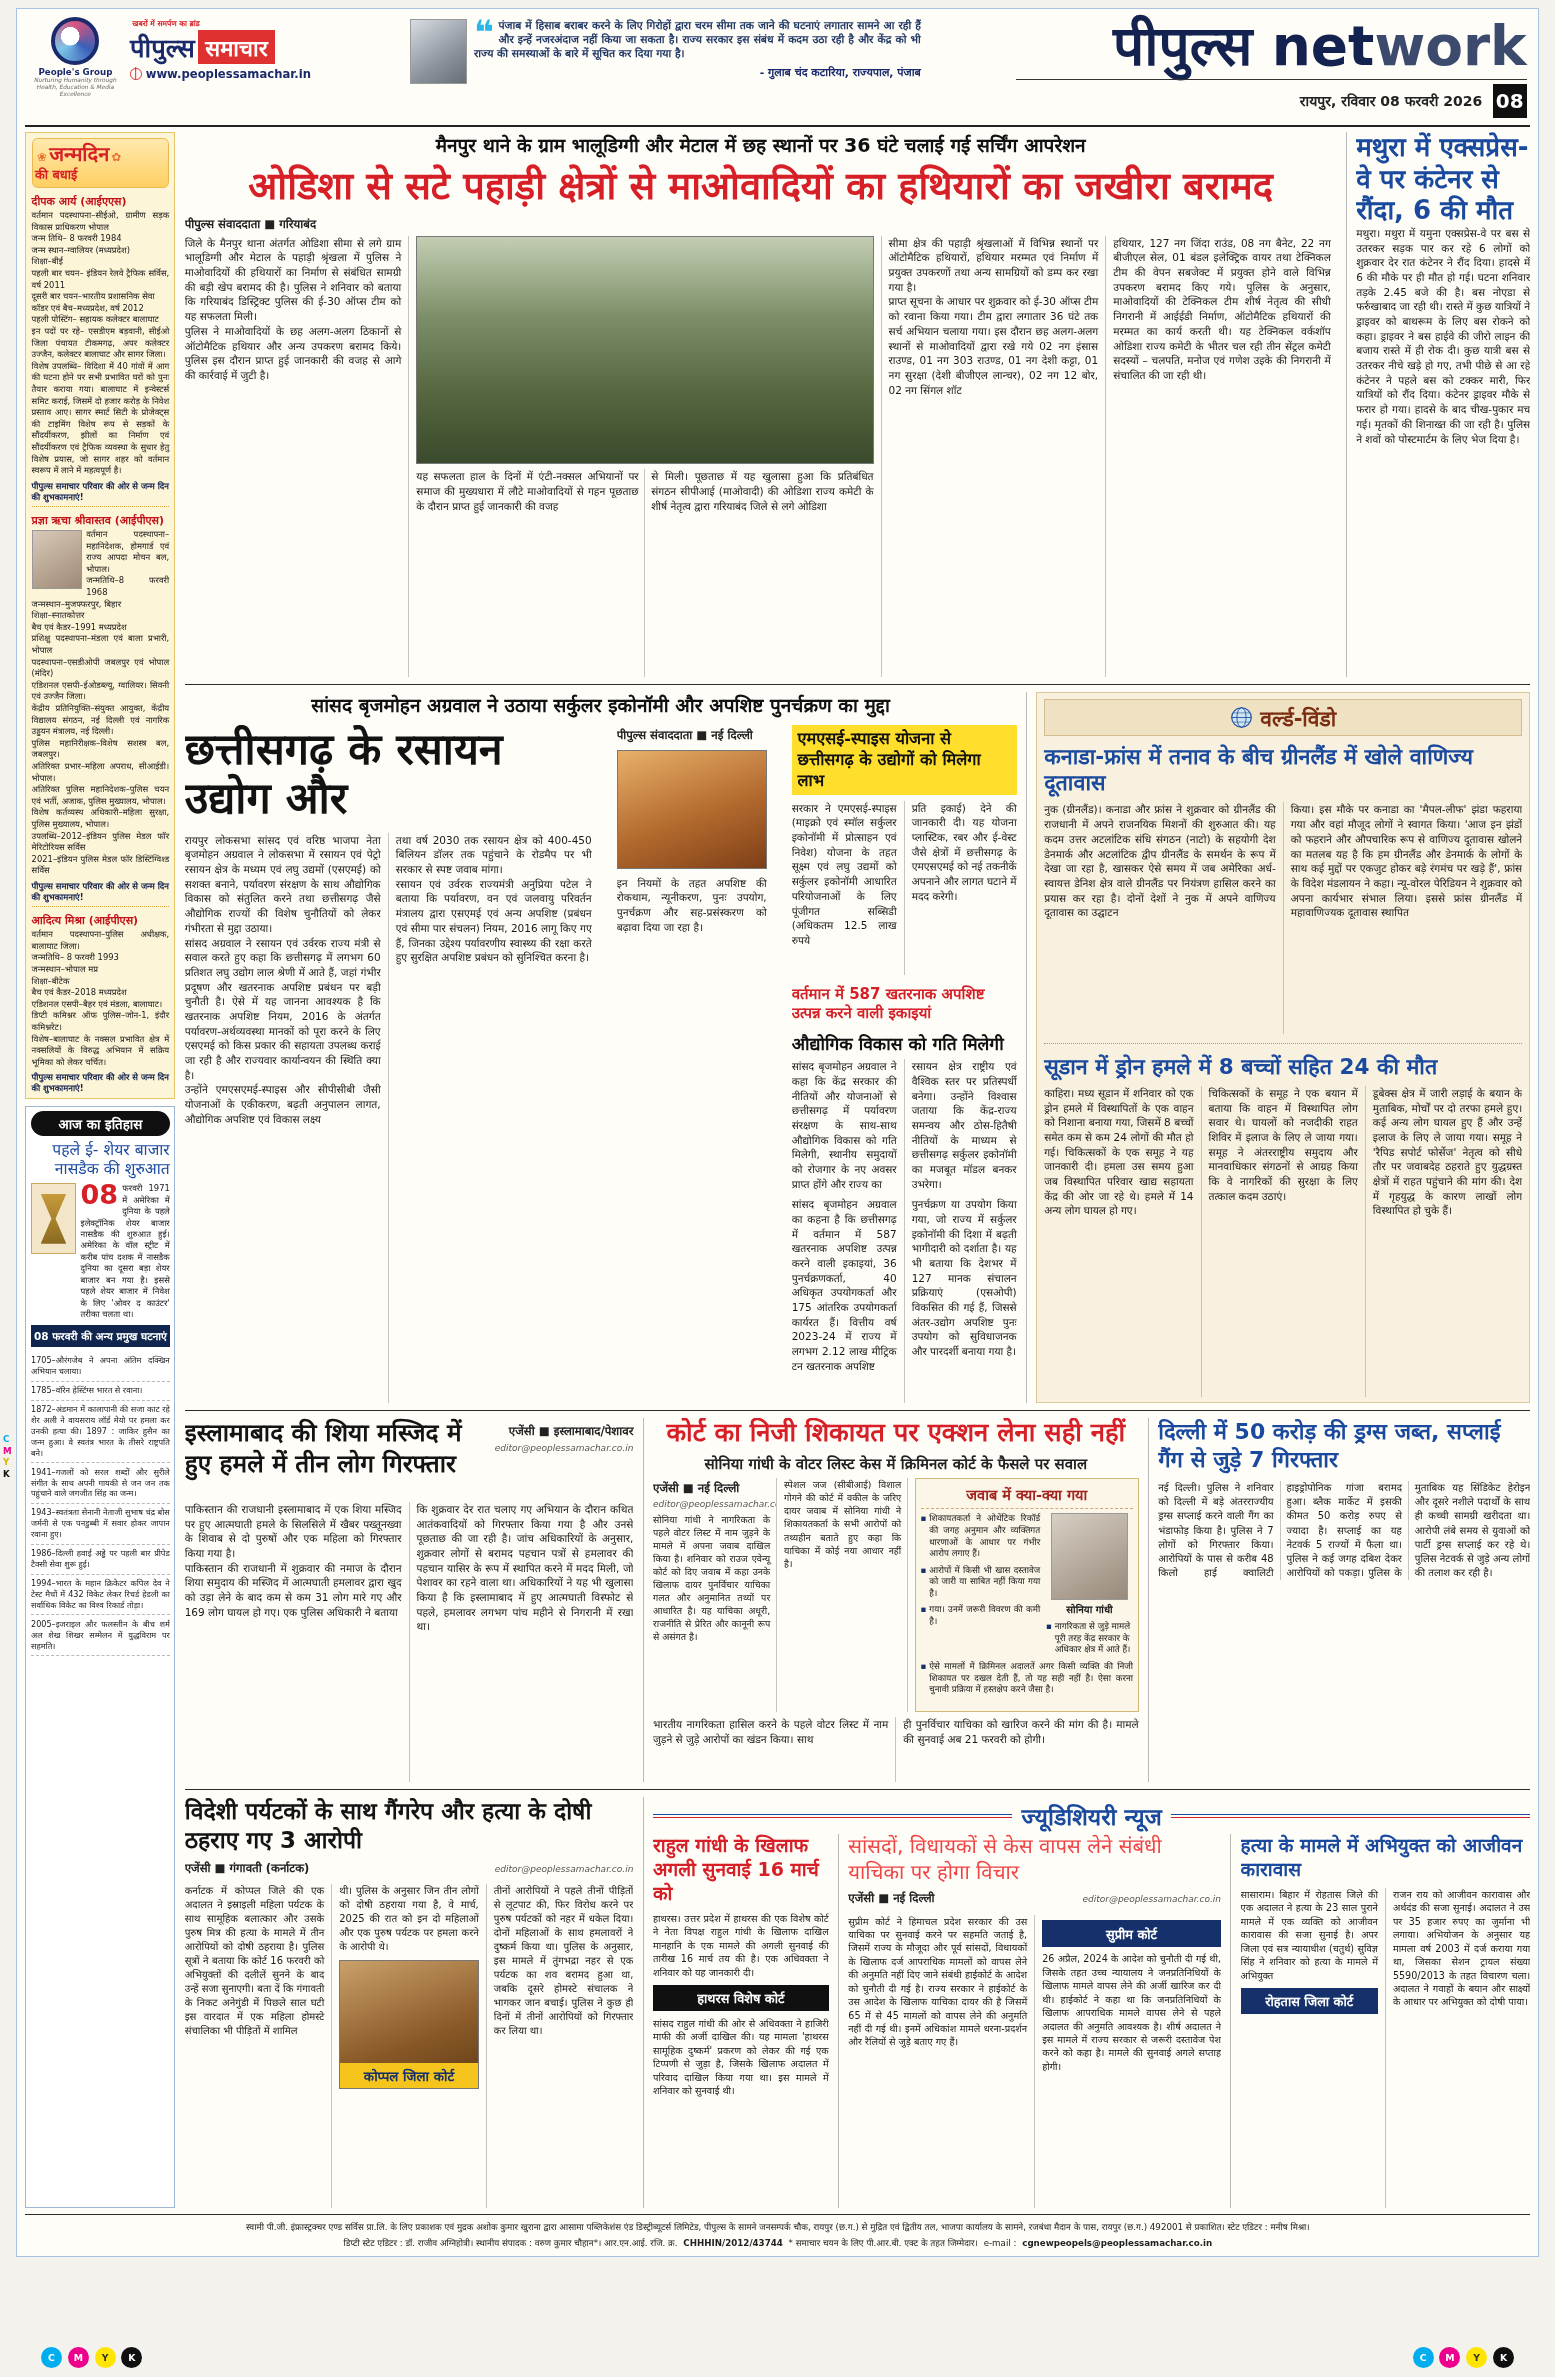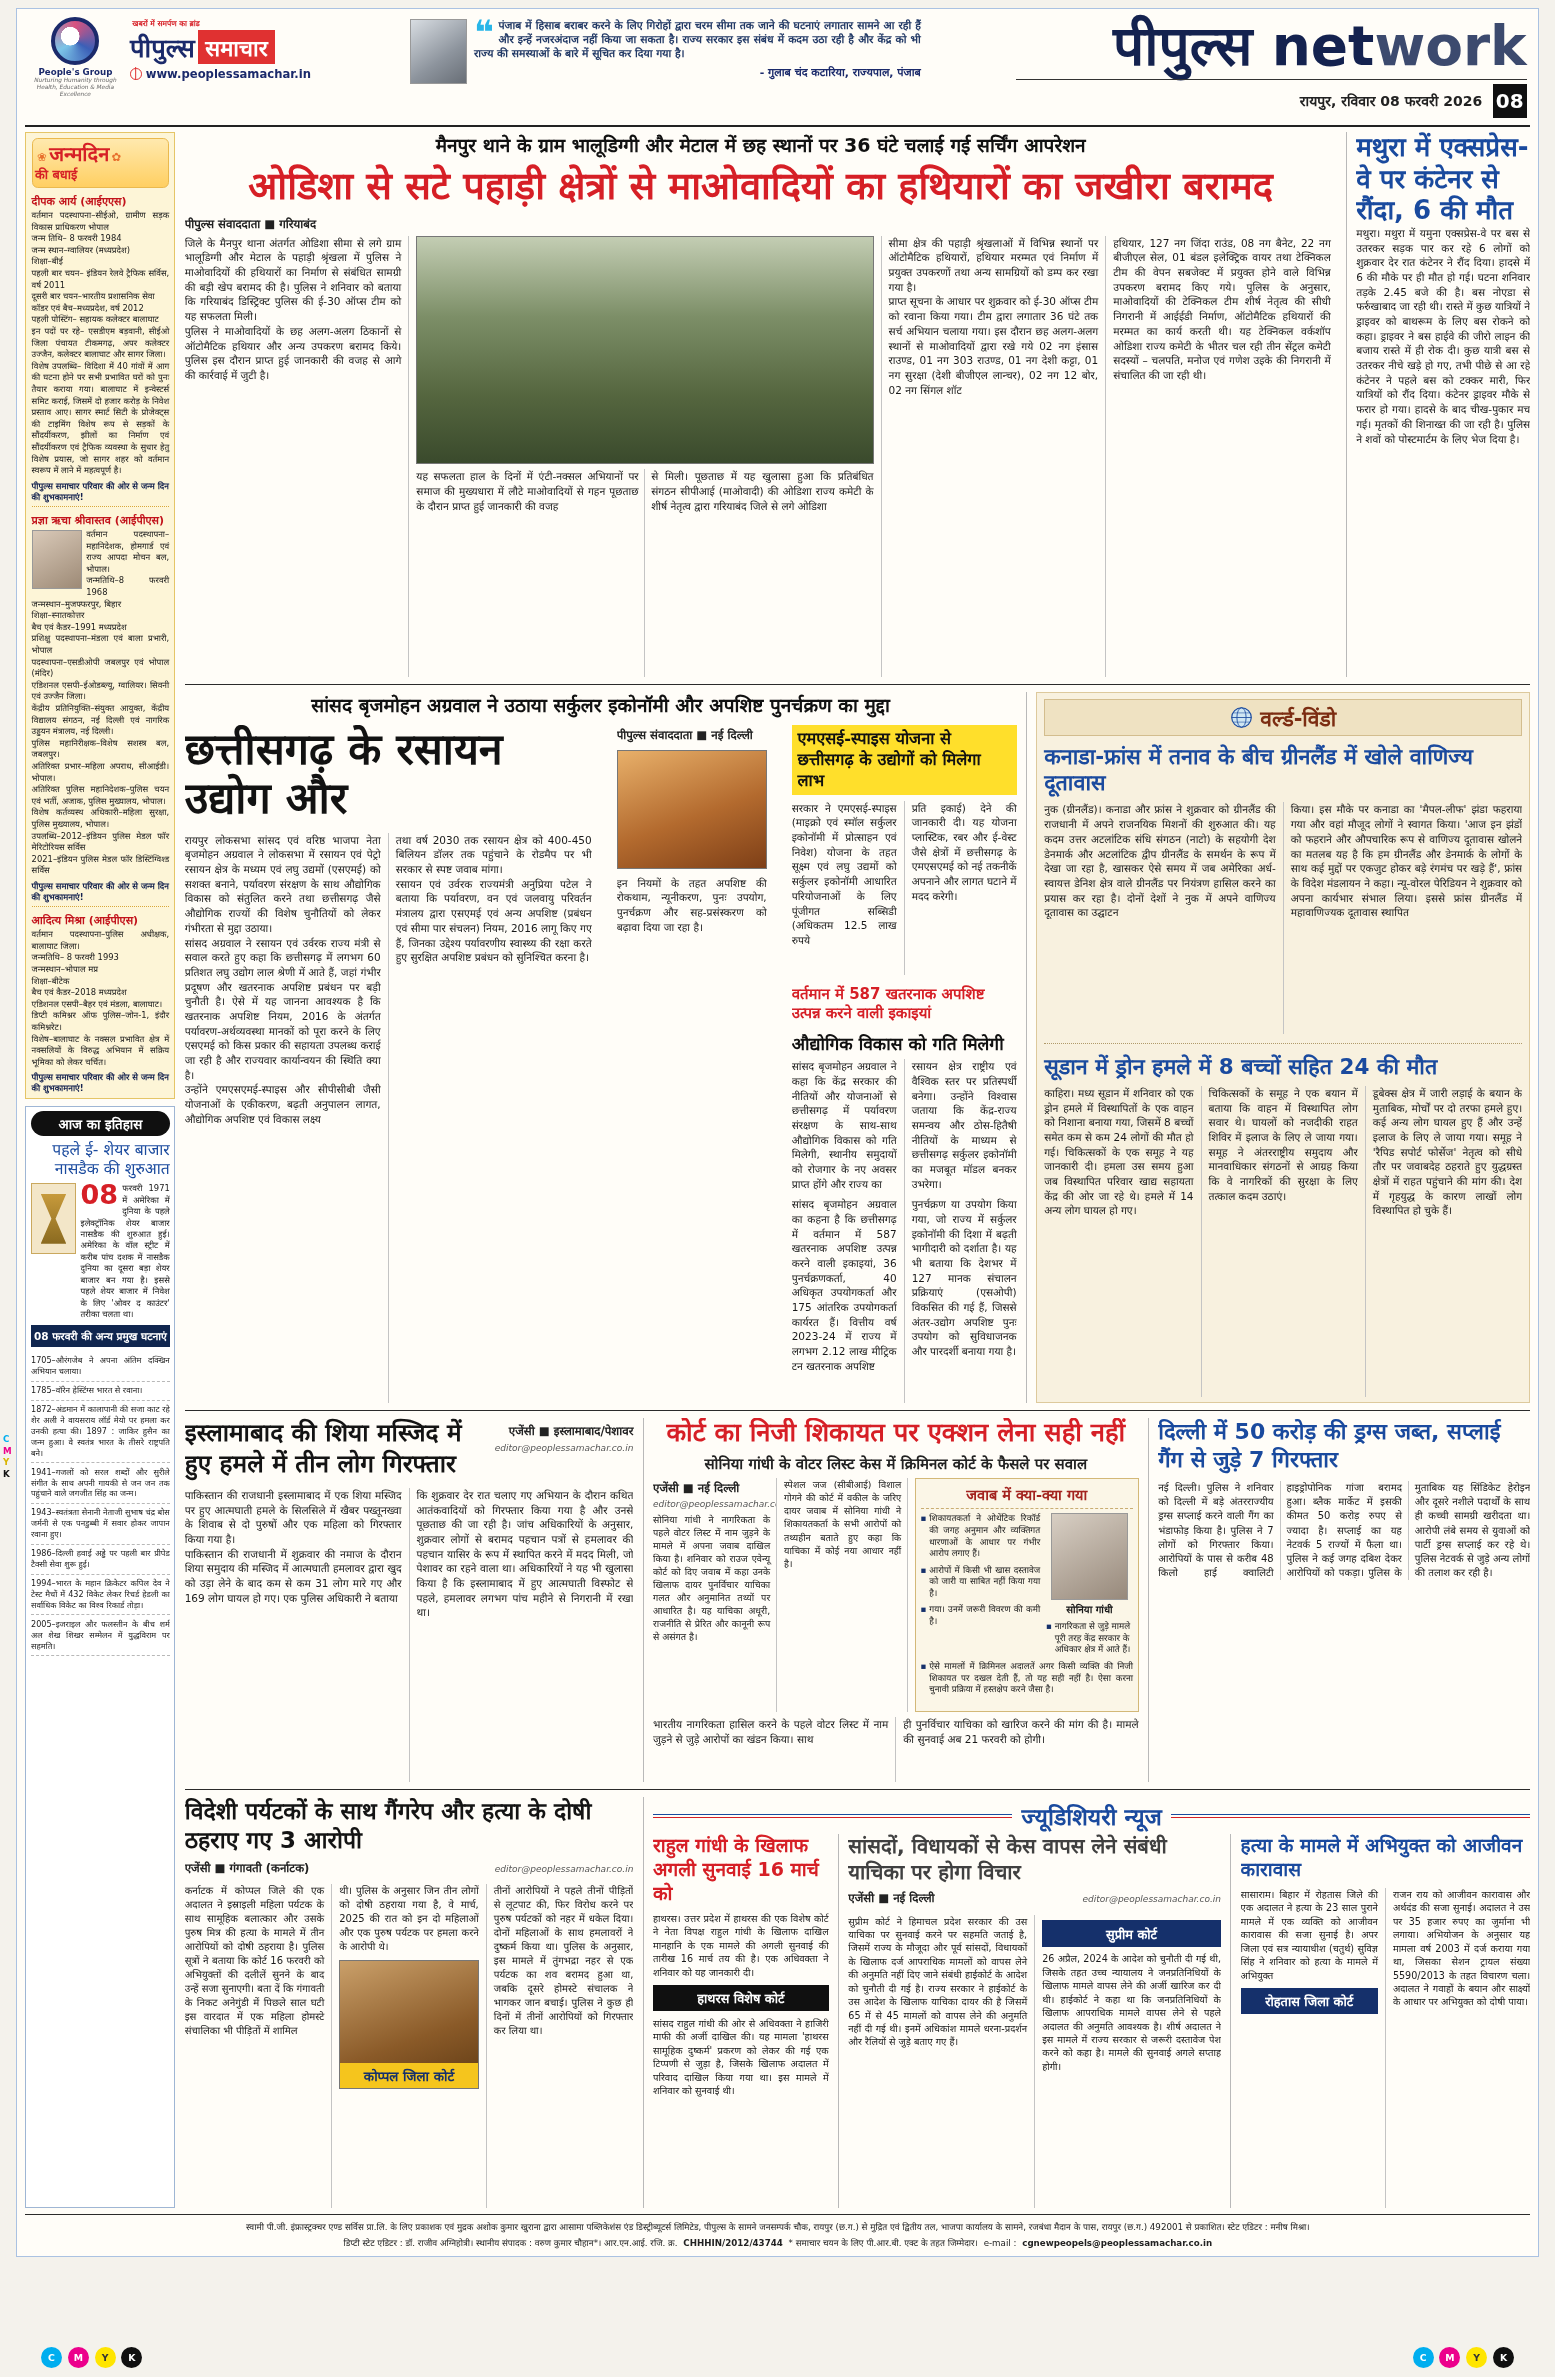--- a/index.html
+++ b/index.html
@@ -113,21 +113,21 @@
   .w-titlebar{display:flex;align-items:center;justify-content:center;gap:7px;background:#efe2c2;border:0.6px solid #d3bd8e;padding:3.5px;margin-bottom:5.8px;flex:none}
   .w-title{font-size:21px;font-weight:bold;color:#7c2d12}
   .w-head{color:#1a4a9e;font-weight:bold;font-size:21.5px;line-height:1.22;margin:2.3px 0 5.8px}
   .w-divider{border-top:1.2px dotted #b09a6a;margin:8.1px 0;flex:none}
   .w-s1cols{height:232px;flex:none}
   .w-s2cols{flex:1}
 
   
   .band3{display:flex;gap:9.3px;height:379px;flex:none;border-bottom:1.7px solid #2b2b2b;padding:7px 0;overflow:hidden}
   .isl{width:459px;flex:none;border-right:0.6px solid #b9b9b9;padding-right:9.3px;display:flex;flex-direction:column;overflow:hidden}
-  .isl-headrow{display:flex;gap:18px;margin-bottom:9px;flex:none}
+  .isl-headrow{display:flex;gap:18px;margin-bottom:23px;flex:none}
   .isl-h{flex:1;font-size:24.4px;font-weight:bold;color:#141414;line-height:1.24}
   .by-box{width:148px;flex:none;text-align:right;padding-top:3.5px}
   .isl-cols{flex:1}
   .court{flex:1;border-right:0.6px solid #b9b9b9;padding-right:9.3px;display:flex;flex-direction:column;overflow:hidden}
   .court-h{font-size:25.6px;font-weight:bold;color:#d61f26;text-align:center;line-height:1.16}
   .court-sub{font-size:15px;font-weight:bold;color:#222;text-align:center;margin:4.6px 0 5.8px}
   .court-mid{display:flex;gap:7px;flex:1;overflow:hidden}
   .court-c{width:124px;flex:none;border-right:0.6px solid #c4c4c4;padding-right:5.8px;overflow:hidden}
   .qa{flex:1;border:1.2px solid #d3b878;background:#fbf6e7;padding:4.6px;overflow:hidden}
   .qa-title{color:#a3231f;font-weight:bold;font-size:14.5px;text-align:center;border-bottom:1.2px dashed #c9ad72;padding-bottom:3.5px;margin-bottom:4.6px}
@@ -154,21 +154,21 @@
   .t-cols>div:last-child{border-right:0;padding-right:0}
   .gavel{height:129px;background:linear-gradient(160deg,#caa06a,#8a5a28 60%,#5f3a14);border:0.6px solid #777;margin-top:5.8px;display:flex;align-items:flex-end}
   .gavel-label{width:100%;background:#f5c51d;color:#15306b;font-weight:bold;font-size:13.4px;text-align:center;padding:3.5px 0}
   .jud-head{grid-column:2/5;grid-row:1;display:flex;align-items:center;gap:9.3px}
   .jud-line{flex:1;height:4.6px;border-top:1.7px solid #1a4a9e;border-bottom:1.7px solid #d61f26}
   .jud-title{font-size:23px;font-weight:bold;color:#1a4a9e;white-space:nowrap}
   .rahul{grid-column:2;grid-row:2;border-right:0.6px solid #b9b9b9;padding-right:9.3px;overflow:hidden}
   .r-h{color:#d61f26;font-size:19px;font-weight:bold;line-height:1.26;margin-bottom:5.8px}
   .r-label{background:#101010}
   .mps{grid-column:3;grid-row:2;border-right:0.6px solid #b9b9b9;padding-right:9.3px;display:flex;flex-direction:column;overflow:hidden}
-  .mp-h{font-size:20.3px;font-weight:bold;color:#404040;line-height:1.24;margin-bottom:4.6px}
+  .mp-h{font-size:20.3px;font-weight:normal;color:#ef4444;line-height:1.24;margin-bottom:4.6px}
   .mps-cols{flex:1}
   .murder{grid-column:4;grid-row:2;display:flex;flex-direction:column;overflow:hidden}
   .u-h{color:#1a4a9e;font-size:19px;font-weight:bold;line-height:1.26;margin-bottom:5.8px}
   .mu-cols{flex:1}
 
   
   .footer{flex:none;border-top:1.7px solid #2b2b2b;margin-top:5.8px;padding:5.8px 2.3px 1.2px;font-size:8.7px;color:#222}
   .f1{text-align:center;margin-bottom:4.1px}
   .f2{display:flex;justify-content:center;gap:5.8px;align-items:baseline;white-space:nowrap}
   .rni,.femail{font-weight:bold}

